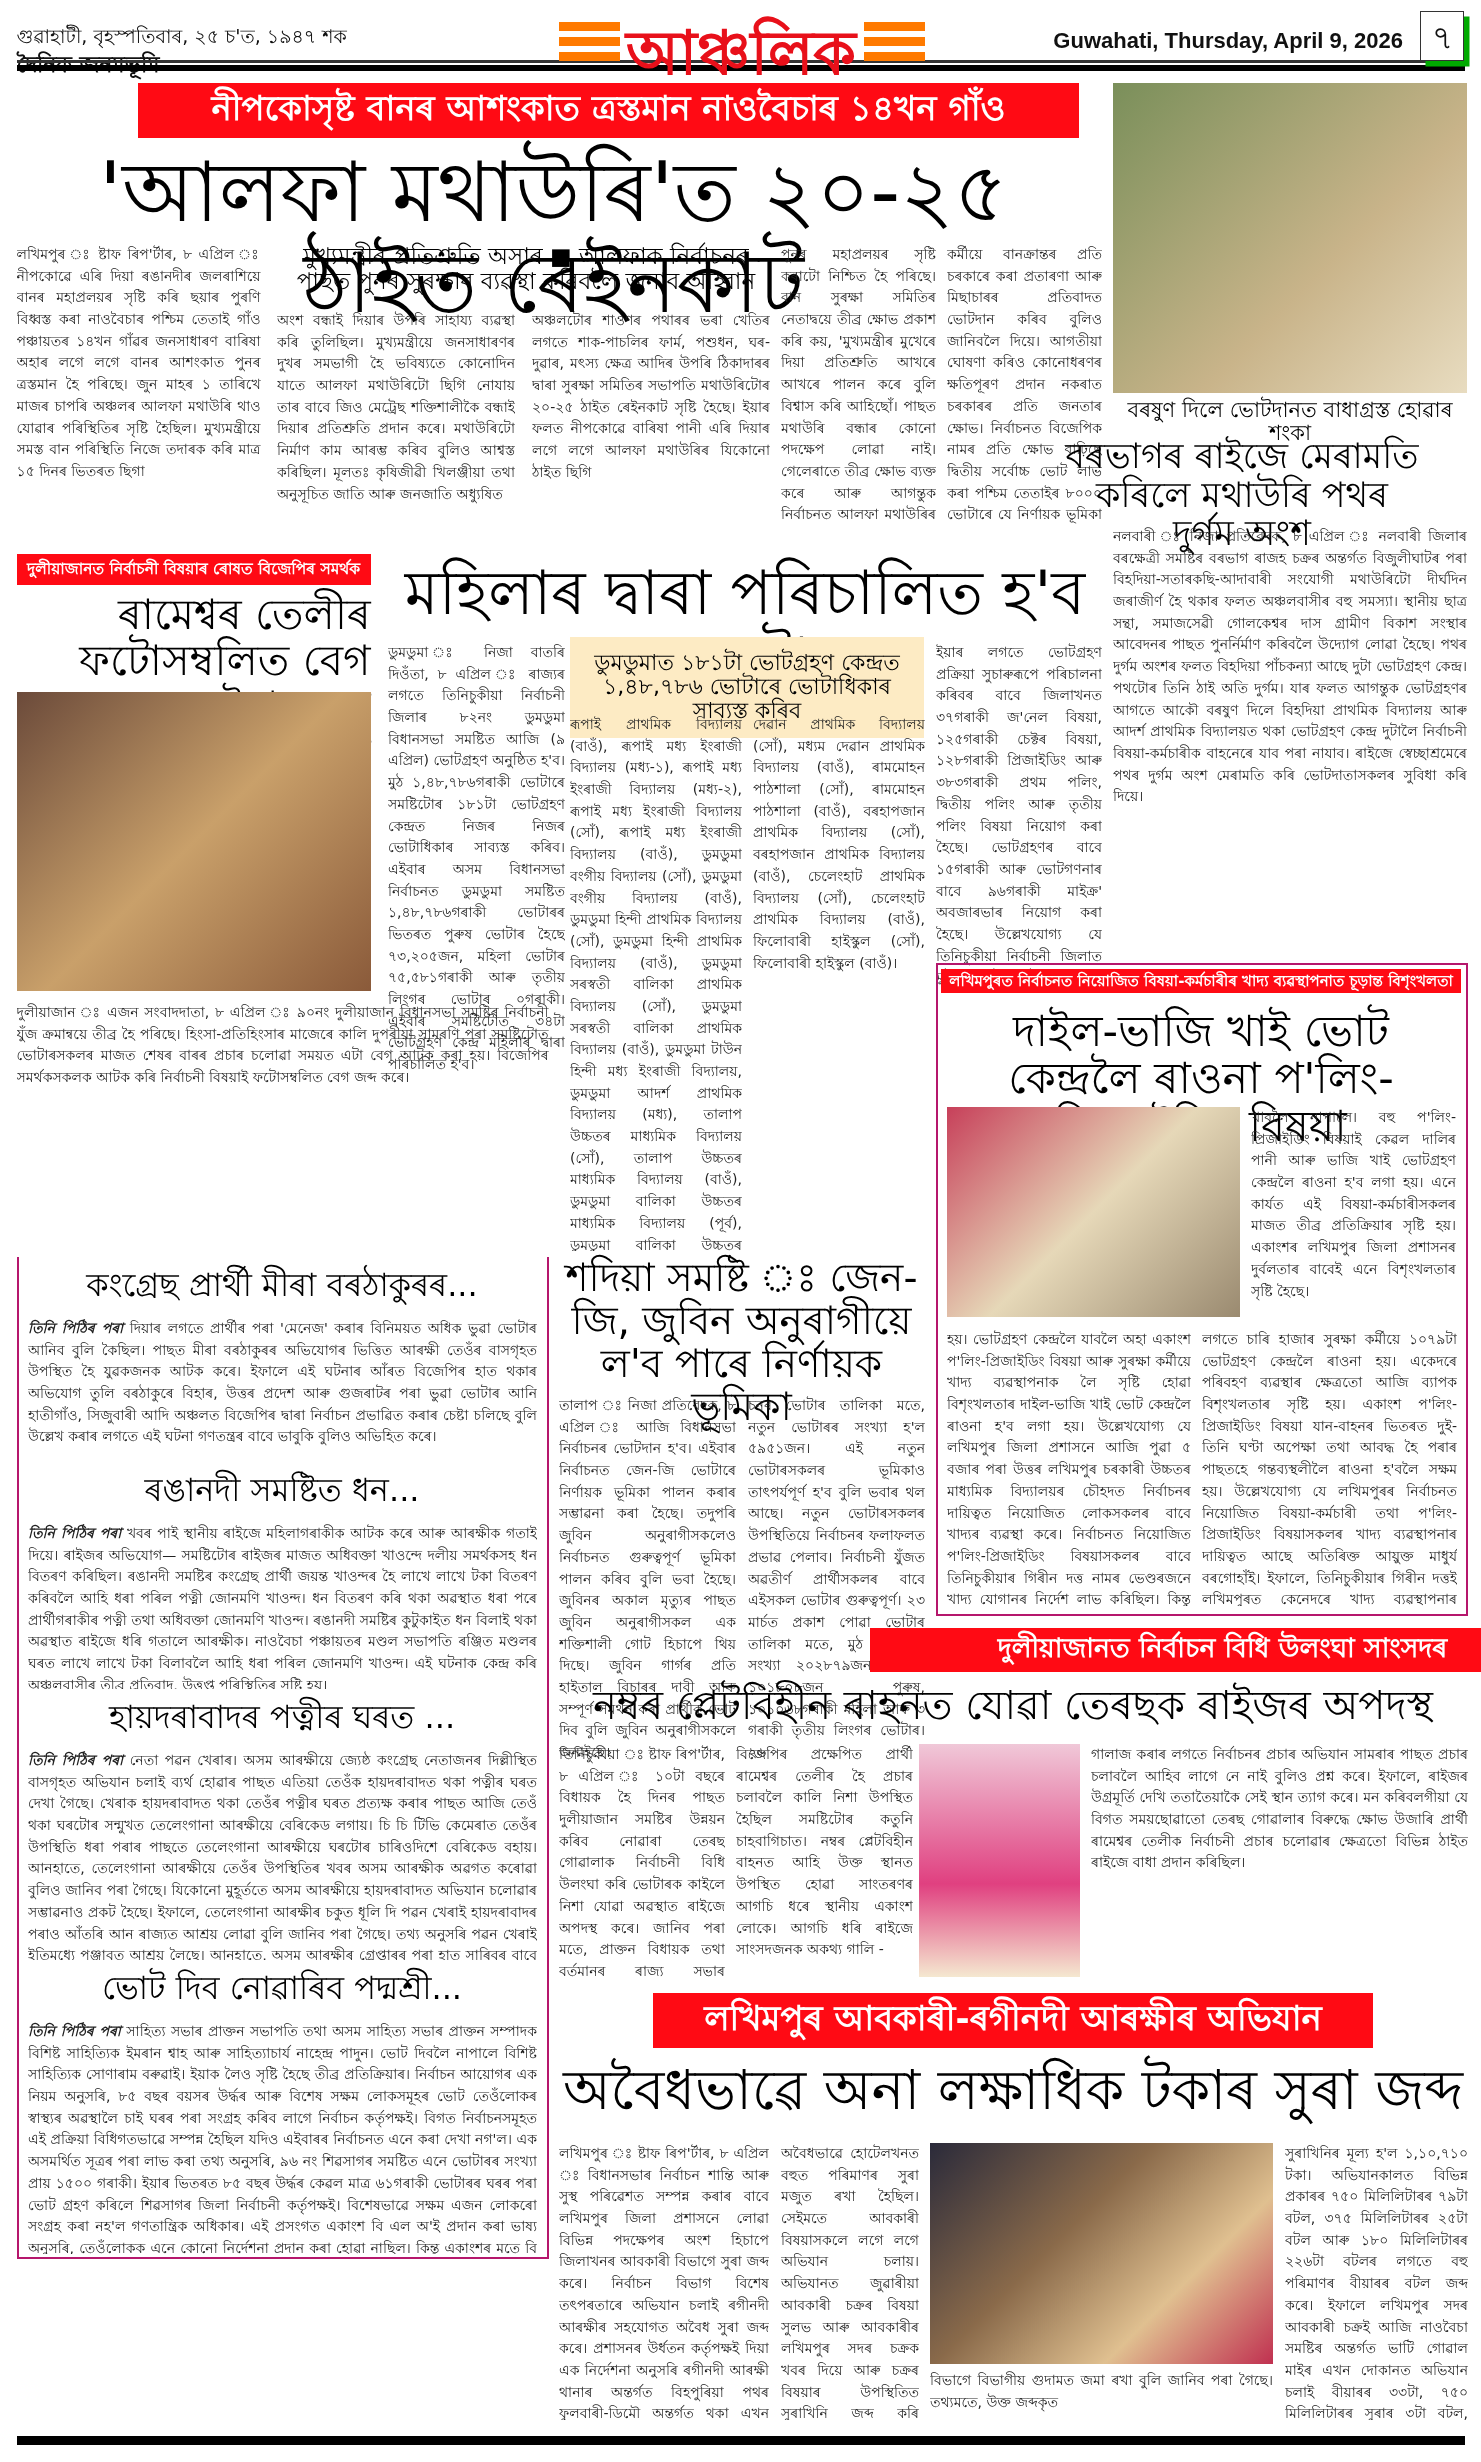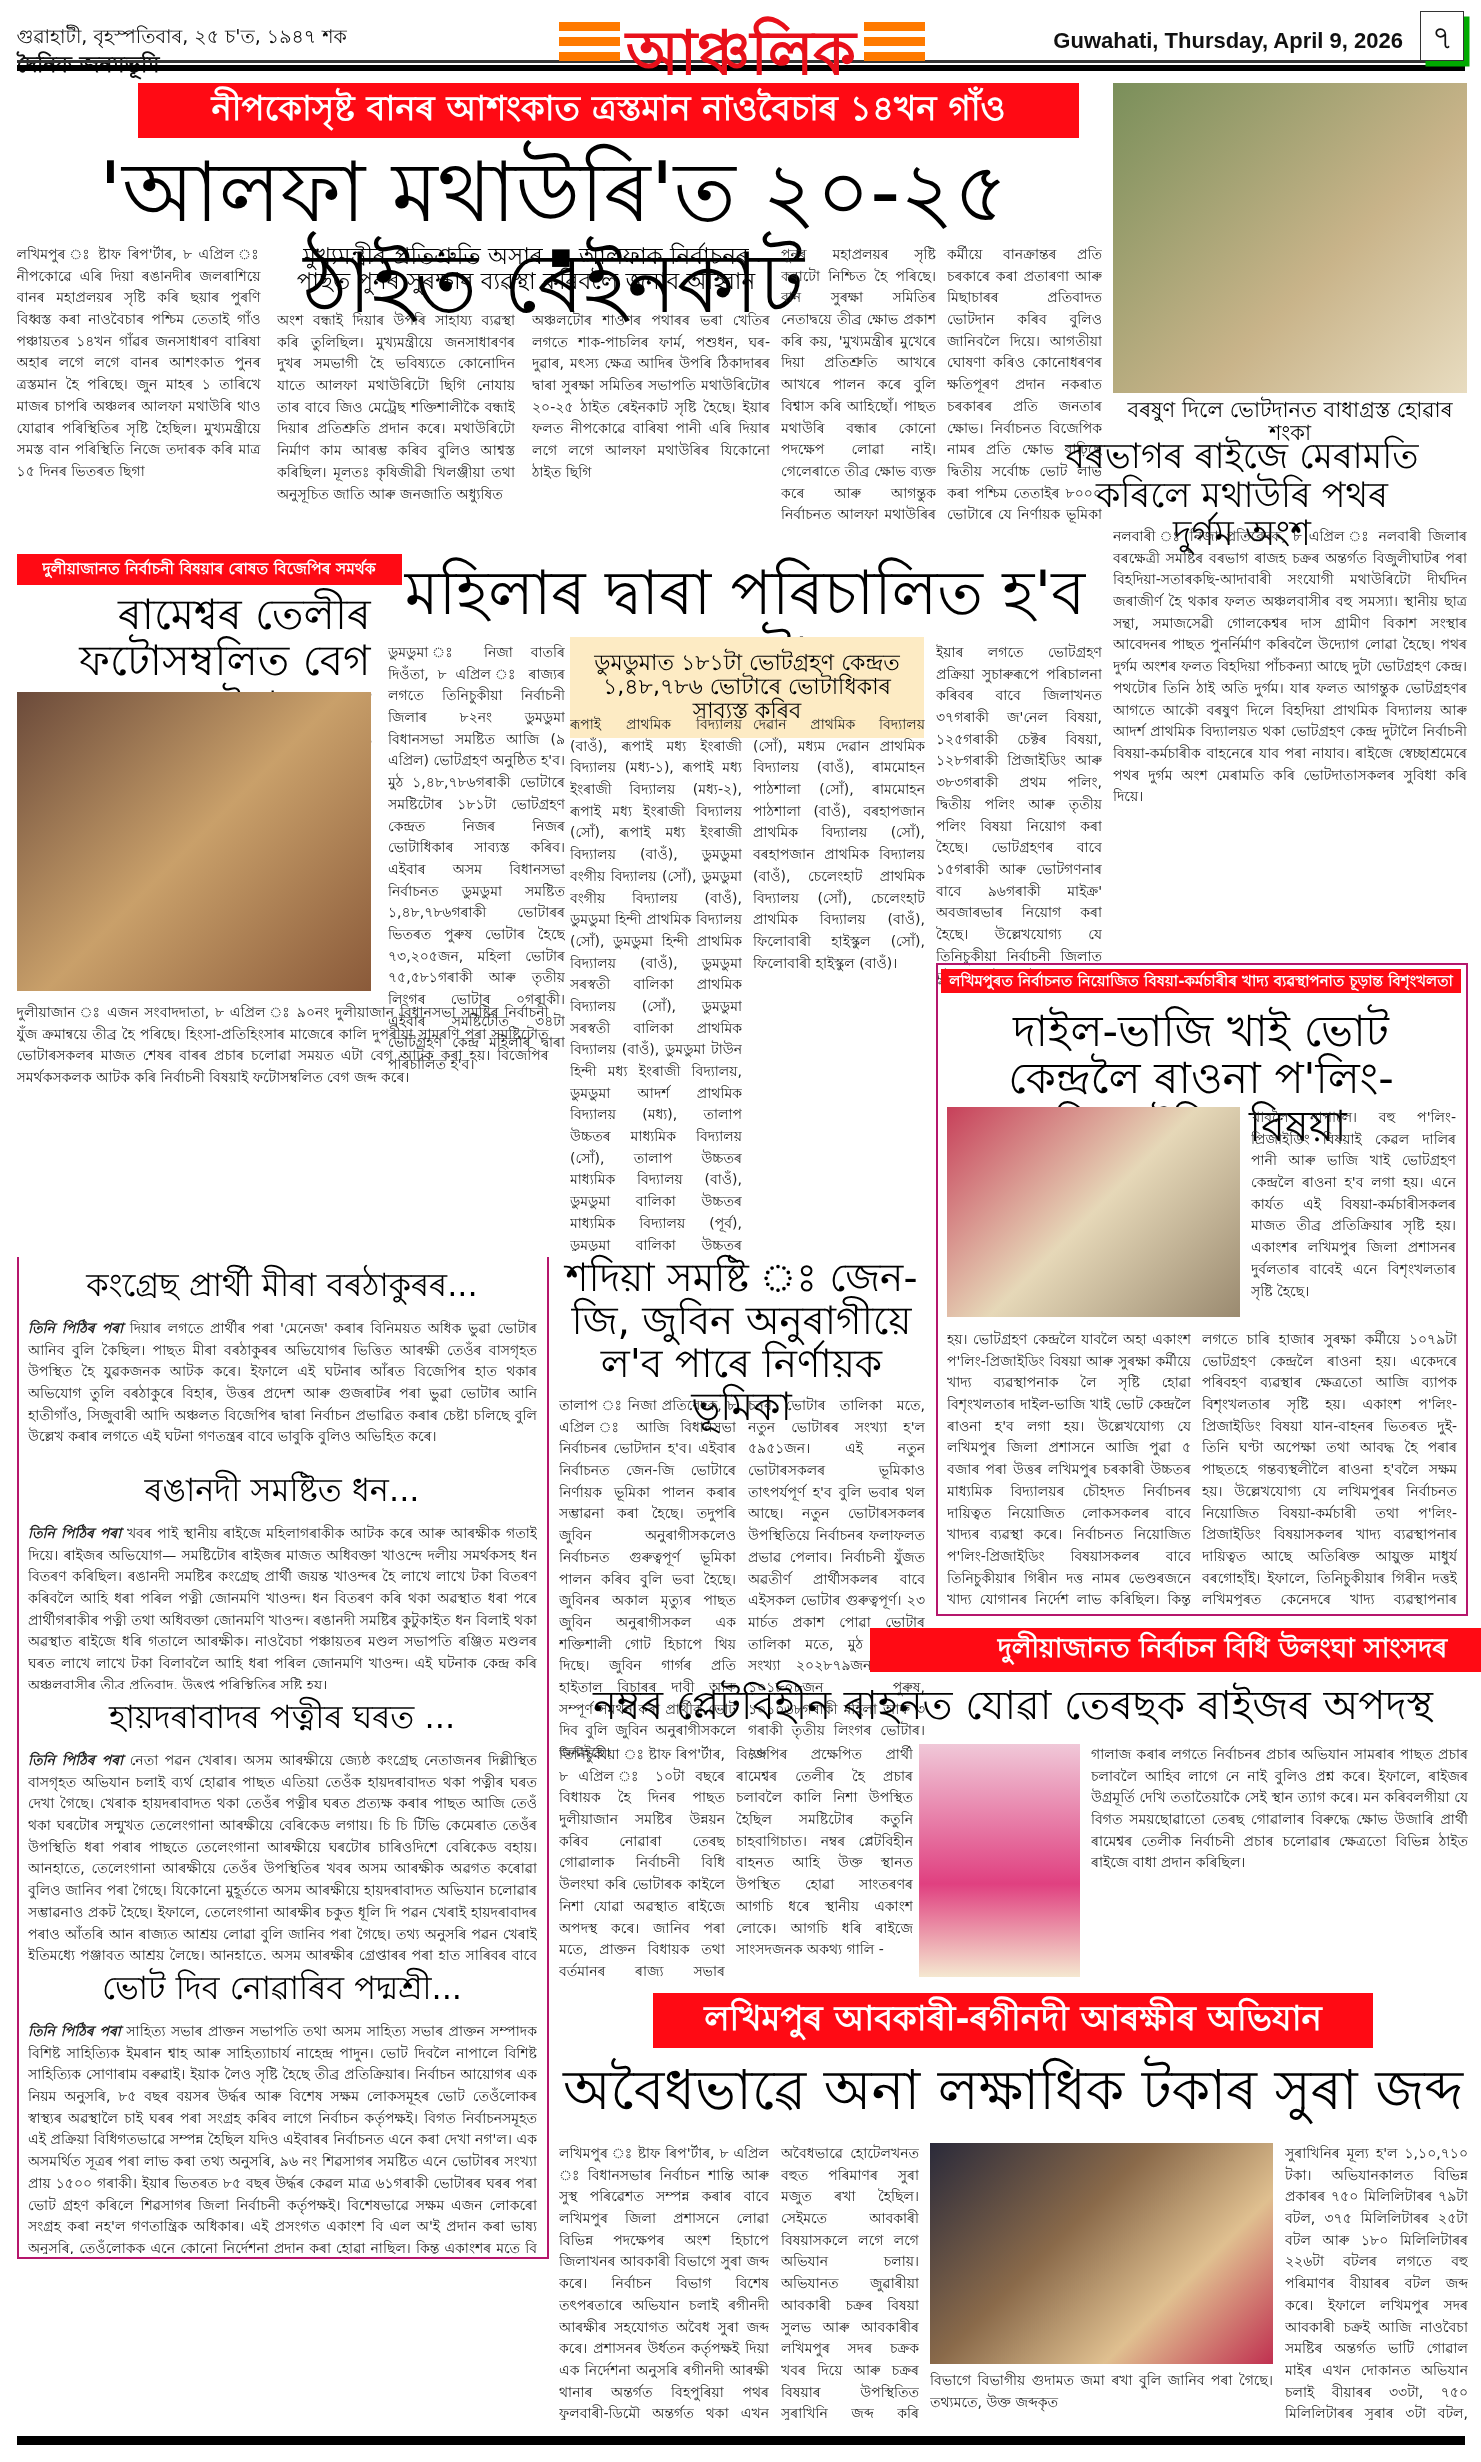--- a/index.html
+++ b/index.html
@@ -41,21 +41,21 @@
 <div class="abs col" style="left:16.6px;top:244px;width:244px;height:282px">লখিমপুৰ ঃ ষ্টাফ ৰিপ'ৰ্টাৰ, ৮ এপ্ৰিল ঃ নীপকোৱে এৰি দিয়া ৰঙানদীৰ জলৰাশিয়ে বানৰ মহাপ্ৰলয়ৰ সৃষ্টি কৰি ছয়াৰ পুৰণি বিধ্বস্ত কৰা নাওবৈচাৰ পশ্চিম তেতাই গাঁও পঞ্চায়তৰ ১৪খন গাঁৱৰ জনসাধাৰণ বাৰিষা অহাৰ লগে লগে বানৰ আশংকাত পুনৰ ত্ৰস্তমান হৈ পৰিছে। জুন মাহৰ ১ তাৰিখে মাজৰ চাপৰি অঞ্চলৰ আলফা মথাউৰি থাও যোৱাৰ পৰিস্থিতিৰ সৃষ্টি হৈছিল। মুখ্যমন্ত্ৰীয়ে সমস্ত বান পৰিস্থিতি নিজে তদাৰক কৰি মাত্ৰ ১৫ দিনৰ ভিতৰত ছিগা</div>
 <div class="abs col" style="left:277px;top:310px;width:238px;height:216px">অংশ বন্ধাই দিয়াৰ উপৰি সাহায্য ব্যৱস্থা কৰি তুলিছিল। মুখ্যমন্ত্ৰীয়ে জনসাধাৰণৰ দুখৰ সমভাগী হৈ ভবিষ্যতে কোনোদিন যাতে আলফা মথাউৰিটো ছিগি নোযায় তাৰ বাবে জিও মেট্ৰেছ শক্তিশালীকৈ বন্ধাই দিয়াৰ প্ৰতিশ্ৰুতি প্ৰদান কৰে। মথাউৰিটো নিৰ্মাণ কাম আৰম্ভ কৰিব বুলিও আশ্বস্ত কৰিছিল। মূলতঃ কৃষিজীৱী খিলঞ্জীয়া তথা অনুসূচিত জাতি আৰু জনজাতি অধ্যুষিত</div>
 <div class="abs col" style="left:532px;top:310px;width:238px;height:216px">অঞ্চলটোৰ শাওণৰ পথাৰৰ ভৰা খেতিৰ লগতে শাক-পাচলিৰ ফাৰ্ম, পশুধন, ঘৰ-দুৱাৰ, মৎস্য ক্ষেত্ৰ আদিৰ উপৰি ঠিকাদাৰৰ দ্বাৰা সুৰক্ষা সমিতিৰ সভাপতি মথাউৰিটোৰ ২০-২৫ ঠাইত ৰেইনকাট সৃষ্টি হৈছে। ইয়াৰ ফলত নীপকোৱে বাৰিষা পানী এৰি দিয়াৰ লগে লগে আলফা মথাউৰিৰ যিকোনো ঠাইত ছিগি</div>
 <div class="abs col" style="left:781px;top:244px;width:155px;height:282px">পুনৰ মহাপ্ৰলয়ৰ সৃষ্টি কৰাটো নিশ্চিত হৈ পৰিছে। বান সুৰক্ষা সমিতিৰ নেতাদ্বয়ে তীব্ৰ ক্ষোভ প্ৰকাশ কৰি কয়, 'মুখ্যমন্ত্ৰীৰ মুখেৰে দিয়া প্ৰতিশ্ৰুতি আখৰে আখৰে পালন কৰে বুলি বিশ্বাস কৰি আহিছোঁ। পাছত মথাউৰি বন্ধাৰ কোনো পদক্ষেপ লোৱা নাই। গেলেৰাতে তীব্ৰ ক্ষোভ ব্যক্ত কৰে আৰু আগন্তুক নিৰ্বাচনত আলফা মথাউৰিৰ কাষৰ সকলো ভোটাৰে লগতে বিজেপি</div>
 <div class="abs col" style="left:947px;top:244px;width:155px;height:282px">কৰ্মীয়ে বানক্ৰান্তৰ প্ৰতি চৰকাৰে কৰা প্ৰতাৰণা আৰু মিছাচাৰৰ প্ৰতিবাদত ভোটদান কৰিব বুলিও জানিবলৈ দিয়ে। আগতীয়া ঘোষণা কৰিও কোনোধৰণৰ ক্ষতিপূৰণ প্ৰদান নকৰাত চৰকাৰৰ প্ৰতি জনতাৰ ক্ষোভ। নিৰ্বাচনত বিজেপিক নামৰ প্ৰতি ক্ষোভ বাঢ়িছে দ্বিতীয় সৰ্বোচ্চ ভোট লাভ কৰা পশ্চিম তেতাইৰ ৮০০০ ভোটাৰে যে নিৰ্ণায়ক ভূমিকা গ্ৰহণ কৰিব সেয়া নিশ্চিত।</div>
 
 <div class="abs bigh" style="left:1113px;top:399px;width:354px;font-size:21px;font-weight:normal">বৰষুণ দিলে ভোটদানত বাধাগ্ৰস্ত হোৱাৰ শংকা</div>
 <div class="abs bigh" style="left:1065px;top:437px;width:354px;font-size:35px">বৰভাগৰ ৰাইজে মেৰামতি কৰিলে মথাউৰি পথৰ দুৰ্গম অংশ</div>
 <div class="abs col" style="left:1113px;top:526px;width:354px;height:432px">নলবাৰী ঃ নিজা প্ৰতিবেদক, ৮ এপ্ৰিল ঃ নলবাৰী জিলাৰ বৰক্ষেত্ৰী সমষ্টিৰ বৰভাগ ৰাজহ চক্ৰৰ অন্তৰ্গত বিজুলীঘাটৰ পৰা বিহদিয়া-সতাৰকছি-আদাবাৰী সংযোগী মথাউৰিটো দীৰ্ঘদিন জৰাজীৰ্ণ হৈ থকাৰ ফলত অঞ্চলবাসীৰ বহু সমস্যা। স্থানীয় ছাত্ৰ সন্থা, সমাজসেৱী গোলকেশ্বৰ দাস গ্ৰামীণ বিকাশ সংস্থাৰ আবেদনৰ পাছত পুনৰ্নিৰ্মাণ কৰিবলৈ উদ্যোগ লোৱা হৈছে। পথৰ দুৰ্গম অংশৰ ফলত বিহদিয়া পাঁচকন্যা আছে দুটা ভোটগ্ৰহণ কেন্দ্ৰ। পথটোৰ তিনি ঠাই অতি দুৰ্গম। যাৰ ফলত আগন্তুক ভোটগ্ৰহণৰ আগতে আকৌ বৰষুণ দিলে বিহদিয়া প্ৰাথমিক বিদ্যালয় আৰু আদৰ্শ প্ৰাথমিক বিদ্যালয়ত থকা ভোটগ্ৰহণ কেন্দ্ৰ দুটালৈ নিৰ্বাচনী বিষয়া-কৰ্মচাৰীক বাহনেৰে যাব পৰা নাযাব। ৰাইজে স্বেচ্ছাশ্ৰমেৰে পথৰ দুৰ্গম অংশ মেৰামতি কৰি ভোটদাতাসকলৰ সুবিধা কৰি দিয়ে।</div>
 
-<div class="abs redbar" style="left:16.6px;top:554px;width:385px;height:31px;font-size:15.5px">দুলীয়াজানত নিৰ্বাচনী বিষয়াৰ ৰোষত বিজেপিৰ সমৰ্থক</div>
+<div class="abs redbar" style="left:16.6px;top:554px;width:354px;height:31px;font-size:15.5px">দুলীয়াজানত নিৰ্বাচনী বিষয়াৰ ৰোষত বিজেপিৰ সমৰ্থক</div>
 <div class="abs bigh" style="left:16.6px;top:592px;width:354px;font-size:42px;text-align:right">ৰামেশ্বৰ তেলীৰ ফটোসম্বলিত বেগ জব্দ, কেইবাজনক আটক</div>
 <div class="abs photo" style="left:16.6px;top:692px;width:354px;height:299px;background:linear-gradient(135deg,#6b4a3a,#c9a06a 50%,#8a5a3a)"></div>
 <div class="abs col" style="left:16.6px;top:1002px;width:532px;height:249px">দুলীয়াজান ঃ এজন সংবাদদাতা, ৮ এপ্ৰিল ঃ ৯০নং দুলীয়াজান বিধানসভা সমষ্টিৰ নিৰ্বাচনী যুঁজ ক্ৰমান্বয়ে তীব্ৰ হৈ পৰিছে। হিংসা-প্ৰতিহিংসাৰ মাজেৰে কালি দুপৰীয়া সামৰণি পৰা সমষ্টিটোত ভোটাৰসকলৰ মাজত শেষৰ বাৰৰ প্ৰচাৰ চলোৱা সময়ত এটা বেগ আটক কৰা হয়। বিজেপিৰ সমৰ্থকসকলক আটক কৰি নিৰ্বাচনী বিষয়াই ফটোসম্বলিত বেগ জব্দ কৰে।</div>
 
 <div class="abs bigh" style="left:388px;top:559px;width:714px;font-size:61px">মহিলাৰ দ্বাৰা পৰিচালিত হ'ব ৩৪টা</div>
 <div class="abs col" style="left:388px;top:642px;width:177px;height:609px">ডুমডুমা ঃ নিজা বাতৰি দিওঁতা, ৮ এপ্ৰিল ঃ ৰাজ্যৰ লগতে তিনিচুকীয়া নিৰ্বাচনী জিলাৰ ৮২নং ডুমডুমা বিধানসভা সমষ্টিত আজি (৯ এপ্ৰিল) ভোটগ্ৰহণ অনুষ্ঠিত হ'ব। মুঠ ১,৪৮,৭৮৬গৰাকী ভোটাৰে সমষ্টিটোৰ ১৮১টা ভোটগ্ৰহণ কেন্দ্ৰত নিজৰ নিজৰ ভোটাধিকাৰ সাব্যস্ত কৰিব। এইবাৰ অসম বিধানসভা নিৰ্বাচনত ডুমডুমা সমষ্টিত ১,৪৮,৭৮৬গৰাকী ভোটাৰৰ ভিতৰত পুৰুষ ভোটাৰ হৈছে ৭৩,২০৫জন, মহিলা ভোটাৰ ৭৫,৫৮১গৰাকী আৰু তৃতীয় লিংগৰ ভোটাৰ ০গৰাকী। এইবাৰ সমষ্টিটোত ৩৪টা ভোটগ্ৰহণ কেন্দ্ৰ মহিলাৰ দ্বাৰা পৰিচালিত হ'ব।</div>
 <div class="abs cream bigh" style="left:570px;top:637px;width:354px;font-size:22px;padding:14px;font-weight:normal">ডুমডুমাত ১৮১টা ভোটগ্ৰহণ কেন্দ্ৰত ১,৪৮,৭৮৬ ভোটাৰে ভোটাধিকাৰ সাব্যস্ত কৰিব</div>
 <div class="abs col" style="left:570px;top:714px;width:172px;height:537px">ৰূপাই প্ৰাথমিক বিদ্যালয় (বাওঁ), ৰূপাই মধ্য ইংৰাজী বিদ্যালয় (মধ্য-১), ৰূপাই মধ্য ইংৰাজী বিদ্যালয় (মধ্য-২), ৰূপাই মধ্য ইংৰাজী বিদ্যালয় (সোঁ), ৰূপাই মধ্য ইংৰাজী বিদ্যালয় (বাওঁ), ডুমডুমা বংগীয় বিদ্যালয় (সোঁ), ডুমডুমা বংগীয় বিদ্যালয় (বাওঁ), ডুমডুমা হিন্দী প্ৰাথমিক বিদ্যালয় (সোঁ), ডুমডুমা হিন্দী প্ৰাথমিক বিদ্যালয় (বাওঁ), ডুমডুমা সৰস্বতী বালিকা প্ৰাথমিক বিদ্যালয় (সোঁ), ডুমডুমা সৰস্বতী বালিকা প্ৰাথমিক বিদ্যালয় (বাওঁ), ডুমডুমা টাউন হিন্দী মধ্য ইংৰাজী বিদ্যালয়, ডুমডুমা আদৰ্শ প্ৰাথমিক বিদ্যালয় (মধ্য), তালাপ উচ্চতৰ মাধ্যমিক বিদ্যালয় (সোঁ), তালাপ উচ্চতৰ মাধ্যমিক বিদ্যালয় (বাওঁ), ডুমডুমা বালিকা উচ্চতৰ মাধ্যমিক বিদ্যালয় (পূৰ্ব), ডুমডুমা বালিকা উচ্চতৰ মাধ্যমিক বিদ্যালয় (সোঁ), তপোবন প্ৰাথমিক বিদ্যালয় (সোঁ), তপোবন প্ৰাথমিক বিদ্যালয় (বাওঁ)।</div>
 <div class="abs col" style="left:753px;top:714px;width:172px;height:537px">দেৱান প্ৰাথমিক বিদ্যালয় (সোঁ), মধ্যম দেৱান প্ৰাথমিক বিদ্যালয় (বাওঁ), ৰামমোহন পাঠশালা (সোঁ), ৰামমোহন পাঠশালা (বাওঁ), বৰহাপজান প্ৰাথমিক বিদ্যালয় (সোঁ), বৰহাপজান প্ৰাথমিক বিদ্যালয় (বাওঁ), চেলেংহাট প্ৰাথমিক বিদ্যালয় (সোঁ), চেলেংহাট প্ৰাথমিক বিদ্যালয় (বাওঁ), ফিলোবাৰী হাইস্কুল (সোঁ), ফিলোবাৰী হাইস্কুল (বাওঁ)।</div>
 <div class="abs col" style="left:936px;top:642px;width:166px;height:343px">ইয়াৰ লগতে ভোটগ্ৰহণ প্ৰক্ৰিয়া সুচাৰুৰূপে পৰিচালনা কৰিবৰ বাবে জিলাখনত ৩৭গৰাকী জ'নেল বিষয়া, ১২৫গৰাকী চেক্টৰ বিষয়া, ১২৮গৰাকী প্ৰিজাইডিং আৰু ৩৮৩গৰাকী প্ৰথম পলিং, দ্বিতীয় পলিং আৰু তৃতীয় পলিং বিষয়া নিয়োগ কৰা হৈছে। ভোটগ্ৰহণৰ বাবে ১৫গৰাকী আৰু ভোটগণনাৰ বাবে ৯৬গৰাকী মাইক্ৰ' অবজাৰভাৰ নিয়োগ কৰা হৈছে। উল্লেখযোগ্য যে তিনিচুকীয়া নিৰ্বাচনী জিলাত মুঠ ১২৮১টা ভোটগ্ৰহণ কেন্দ্ৰৰ ভিতৰত ১৬৫টা ভোটগ্ৰহণ কেন্দ্ৰ ক্ৰিটিকেল হিচাপে চিহ্নিত কৰা হৈছে।</div>

